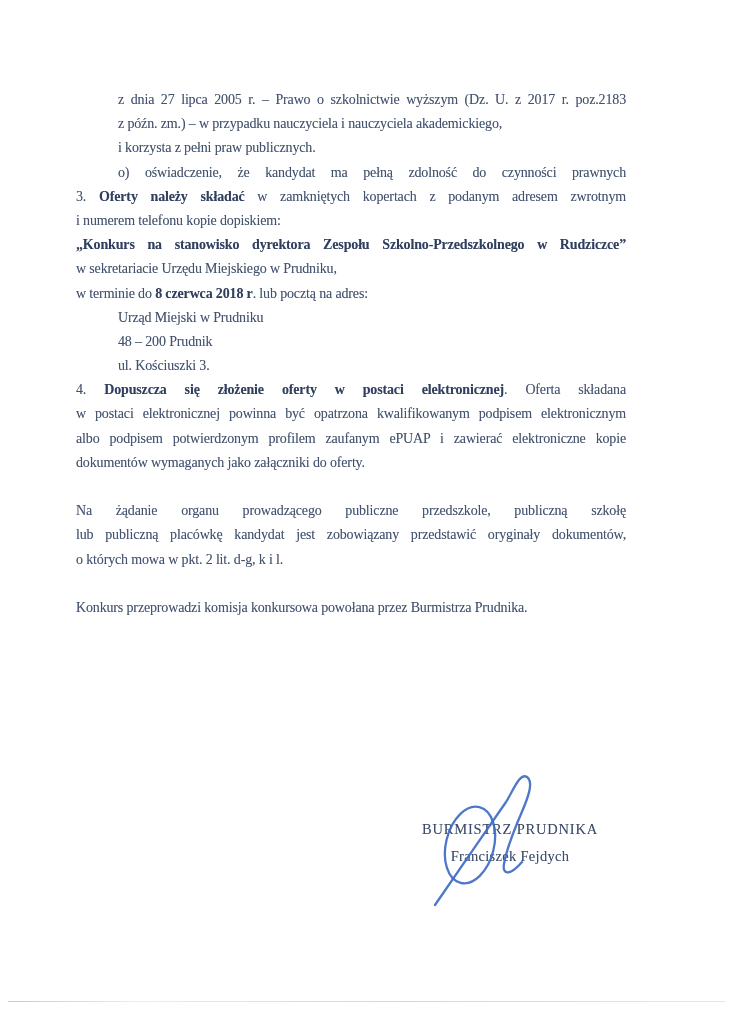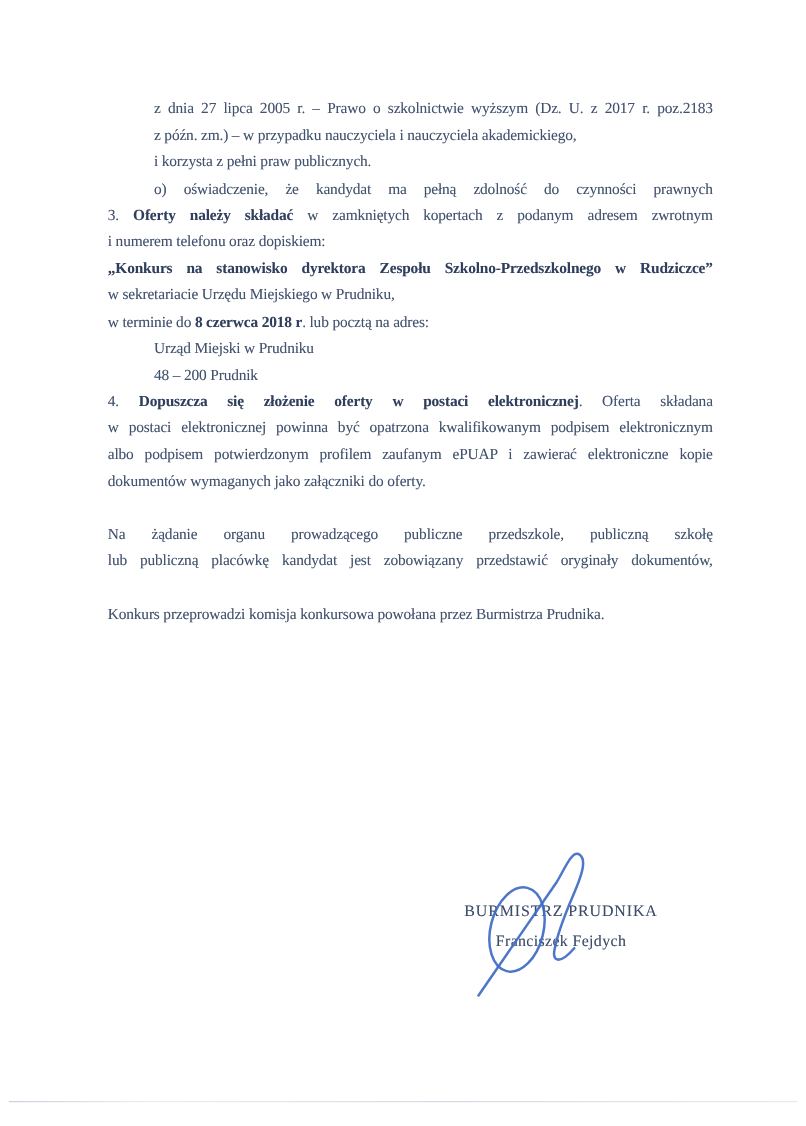--- a/index.html
+++ b/index.html
@@ -6,21 +6,21 @@
   .page {
     position: relative;
     width: 733px;
     height: 1024px;
     background: #ffffff;
     overflow: hidden;
     font-family: "Liberation Serif", serif;
   }
   .doc-body {
     position: absolute;
-    left: 98px;
+    left: 76px;
     top: 88px;
     width: 550px;
     color: #42526e;
     font-size: 14px;
     line-height: 24.2px;
     letter-spacing: -0.15px;
     text-shadow: 0 0 0.6px rgba(66, 82, 110, 0.35);
   }
   .line { height: 24.2px; overflow: hidden; text-align: left; }
   .line.just { text-align: justify; text-align-last: justify; }
@@ -69,33 +69,35 @@
 <body>
 
 <div class="page">
 
   <div class="doc-body" id="doc-lines">
       <div class="line indent just"><span>z dnia 27 lipca 2005 r. – Prawo o szkolnictwie wyższym (Dz. U. z 2017 r. poz.2183</span></div>
       <div class="line indent"><span>z późn. zm.) – w przypadku nauczyciela i nauczyciela akademickiego,</span></div>
       <div class="line indent"><span>i korzysta z pełni praw publicznych.</span></div>
       <div class="line indent just"><span>o) oświadczenie, że kandydat ma pełną zdolność do czynności prawnych</span></div>
       <div class="line just"><span>3. </span><span class="b">Oferty należy składać</span><span> w zamkniętych kopertach z podanym adresem zwrotnym</span></div>
-      <div class="line"><span>i numerem telefonu oraz dopiskiem:</span></div>
+      <div class="line"><span>i numerem telefonu kopie dopiskiem:</span></div>
       <div class="line just"><span class="b">„Konkurs na stanowisko dyrektora Zespołu Szkolno-Przedszkolnego w Rudziczce”</span></div>
       <div class="line"><span>w sekretariacie Urzędu Miejskiego w Prudniku,</span></div>
       <div class="line"><span>w terminie do </span><span class="b">8 czerwca 2018 r</span><span>. lub pocztą na adres:</span></div>
       <div class="line indent"><span>Urząd Miejski w Prudniku</span></div>
       <div class="line indent"><span>48 – 200 Prudnik</span></div>
+      <div class="line indent"><span>ul. Kościuszki 3.</span></div>
       <div class="line just"><span>4. </span><span class="b">Dopuszcza się złożenie oferty w postaci elektronicznej</span><span>. Oferta składana</span></div>
       <div class="line just"><span>w postaci elektronicznej powinna być opatrzona kwalifikowanym podpisem elektronicznym</span></div>
       <div class="line just"><span>albo podpisem potwierdzonym profilem zaufanym ePUAP i zawierać elektroniczne kopie</span></div>
       <div class="line"><span>dokumentów wymaganych jako załączniki do oferty.</span></div>
       <div class="line blank"></div>
       <div class="line just"><span>Na żądanie organu prowadzącego publiczne przedszkole, publiczną szkołę</span></div>
       <div class="line just"><span>lub publiczną placówkę kandydat jest zobowiązany przedstawić oryginały dokumentów,</span></div>
+      <div class="line"><span>o których mowa w pkt. 2 lit. d-g, k i l.</span></div>
       <div class="line blank"></div>
       <div class="line"><span>Konkurs przeprowadzi komisja konkursowa powołana przez Burmistrza Prudnika.</span></div>
       <div class="line blank"></div>
     </div>
 
   <div class="sig-block">
     <div class="sig-title">BURMISTRZ PRUDNIKA</div>
     <div class="sig-name">Franciszek Fejdych</div>
   </div>
 

